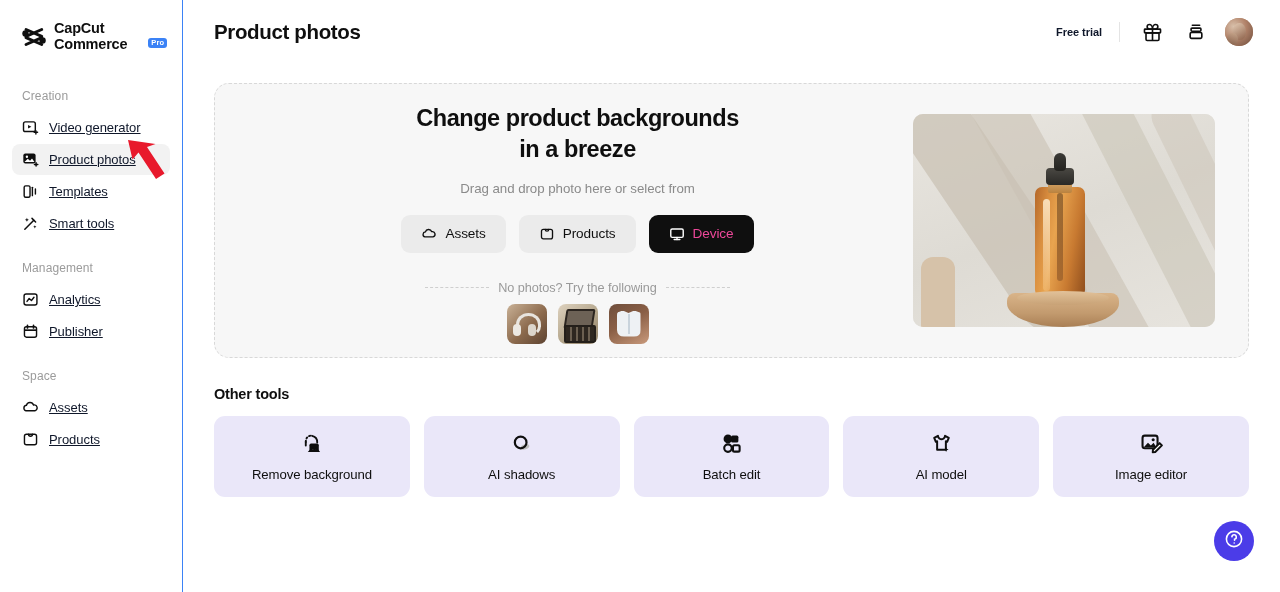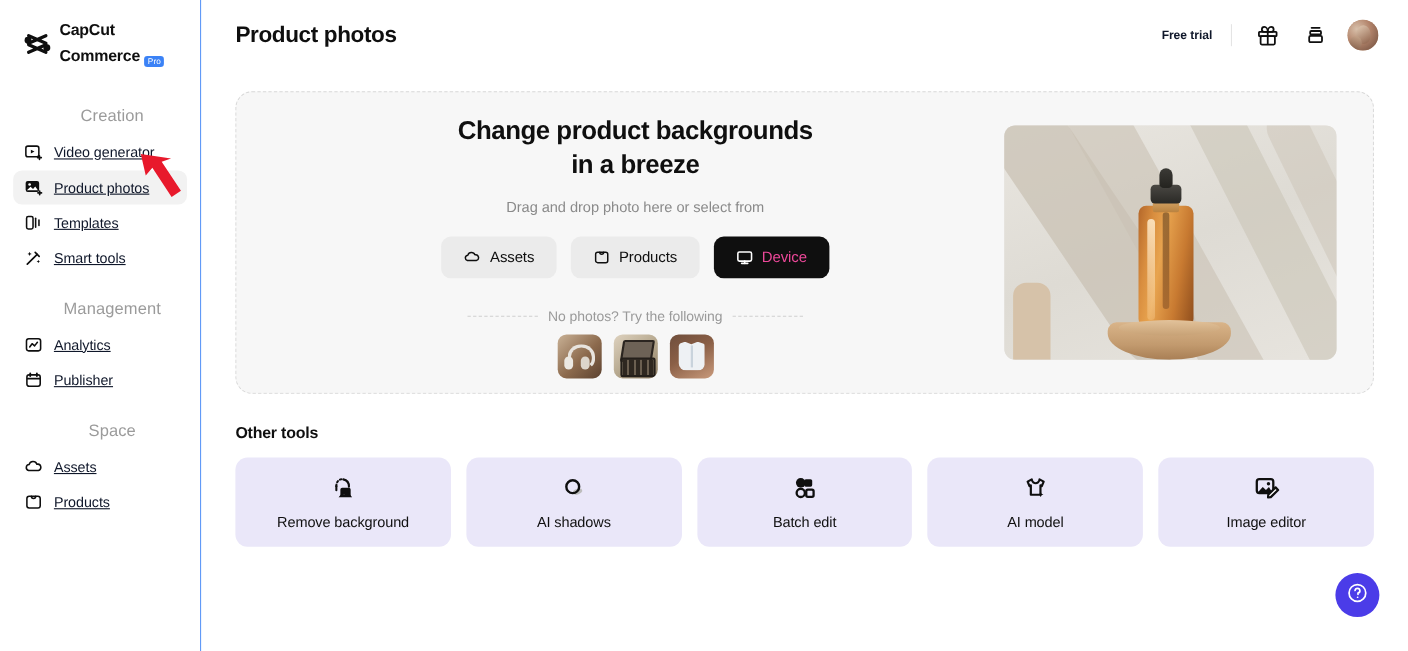--- a/index.html
+++ b/index.html
@@ -17,32 +17,32 @@
     background: #ffffff;
     border-right: 1px solid #3b82f6;
     flex: 0 0 183px;
     position: relative;
     padding-top: 0;
   }
   .brand { display: flex; align-items: center; gap: 7px; padding: 21px 0 0 22px; }
   .brand-mark { width: 25px; height: 22px; flex: 0 0 25px; }
   .brand-text { display: flex; flex-direction: column; line-height: 1.08; }
   .brand-l1 { font-size: 14.5px; font-weight: 700; color: #0f0f0f; letter-spacing: -0.2px; }
-  .brand-l2row { display: flex; align-items: flex-end; gap: 4px; }
+  .brand-l2row { display: flex; align-items: flex-start; gap: 21px; }
   .brand-l2 { font-size: 14.5px; font-weight: 700; color: #0f0f0f; letter-spacing: -0.2px; }
   .pro-badge {
-    background: #3b82f6; color: #fff; font-size: 7.5px; font-weight: 400;
+    background: #3b82f6; color: #fff; font-size: 7.5px; font-weight: 700;
     border-radius: 3px; padding: 1px 3px 1.5px; line-height: 1; letter-spacing: .1px;
-    position: relative; top: 1px; margin-top: 13px;
+    position: relative; top: 1px;
   }
 
   .nav { margin-top: 37px; }
   .nav-group-label {
-    font-size: 15px; color: #9b9b9b; font-weight: 400;
-    padding: 0 0 0 22px; margin-bottom: 9px; letter-spacing: .1px; text-align: center;
+    font-size: 12px; color: #9b9b9b; font-weight: 400;
+    padding: 0 0 0 22px; margin-bottom: 9px; letter-spacing: .1px;
   }
   .nav-group + .nav-group { margin-top: 22px; }
   .nav-item {
     display: flex; align-items: center; gap: 10px;
     height: 31px; margin: 0 12px 0 12px; padding: 0 10px;
     border-radius: 8px; cursor: pointer; position: relative;
   }
   .nav-item + .nav-item { margin-top: 1px; }
   .nav-item .ic { width: 17px; height: 17px; flex: 0 0 17px; display: flex; align-items: center; justify-content: center; }
   .nav-item .lbl { font-size: 13px; color: #0f172a; font-weight: 400; white-space: nowrap; letter-spacing: -0.05px; text-decoration: underline; }

